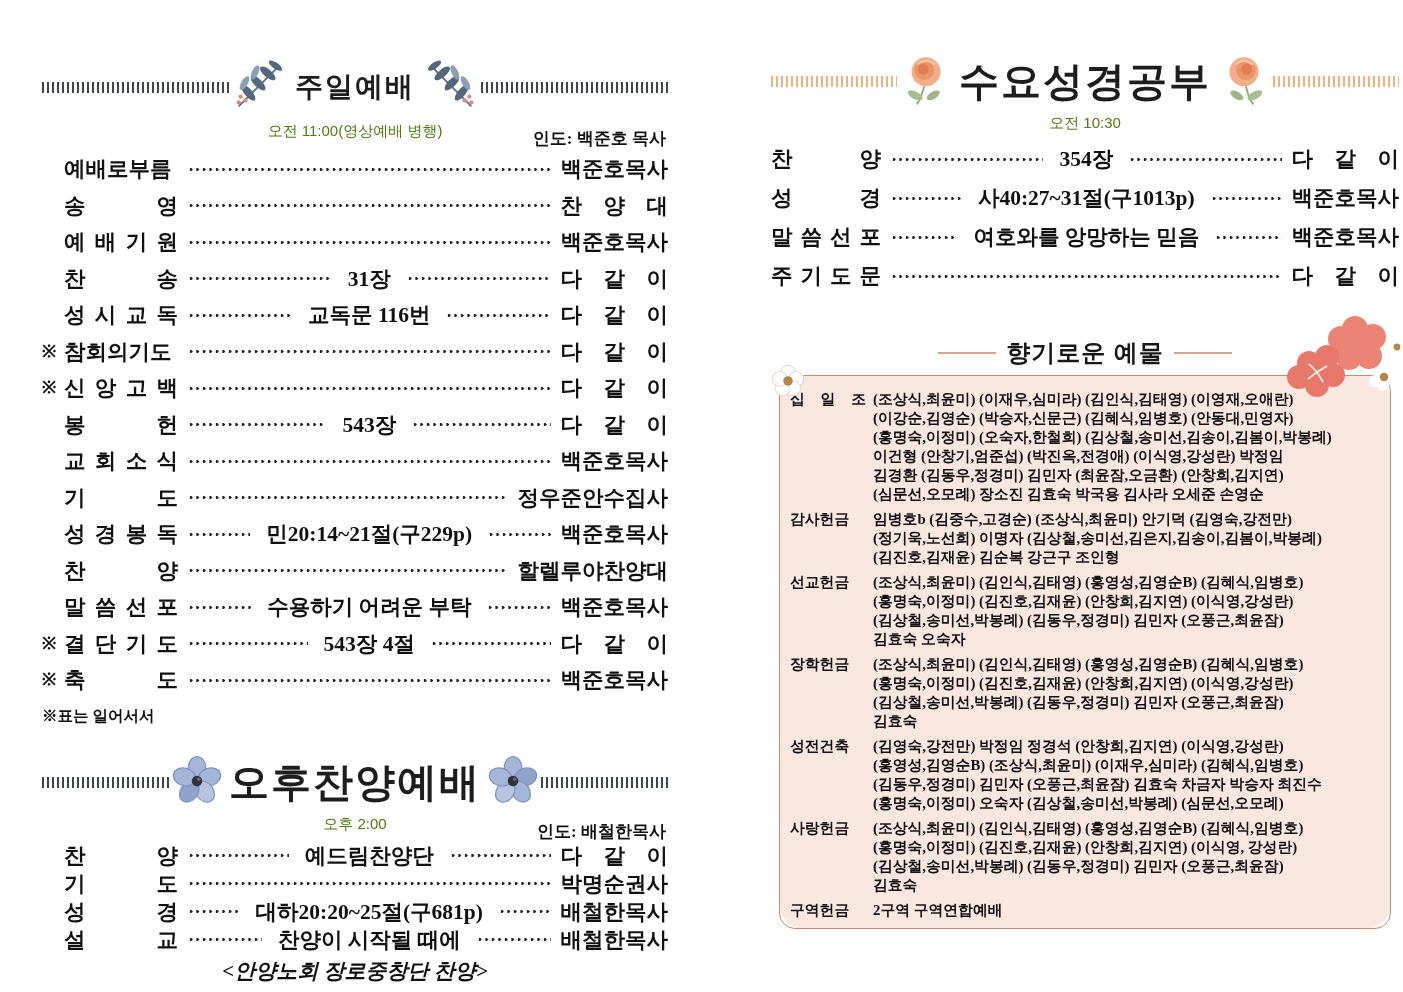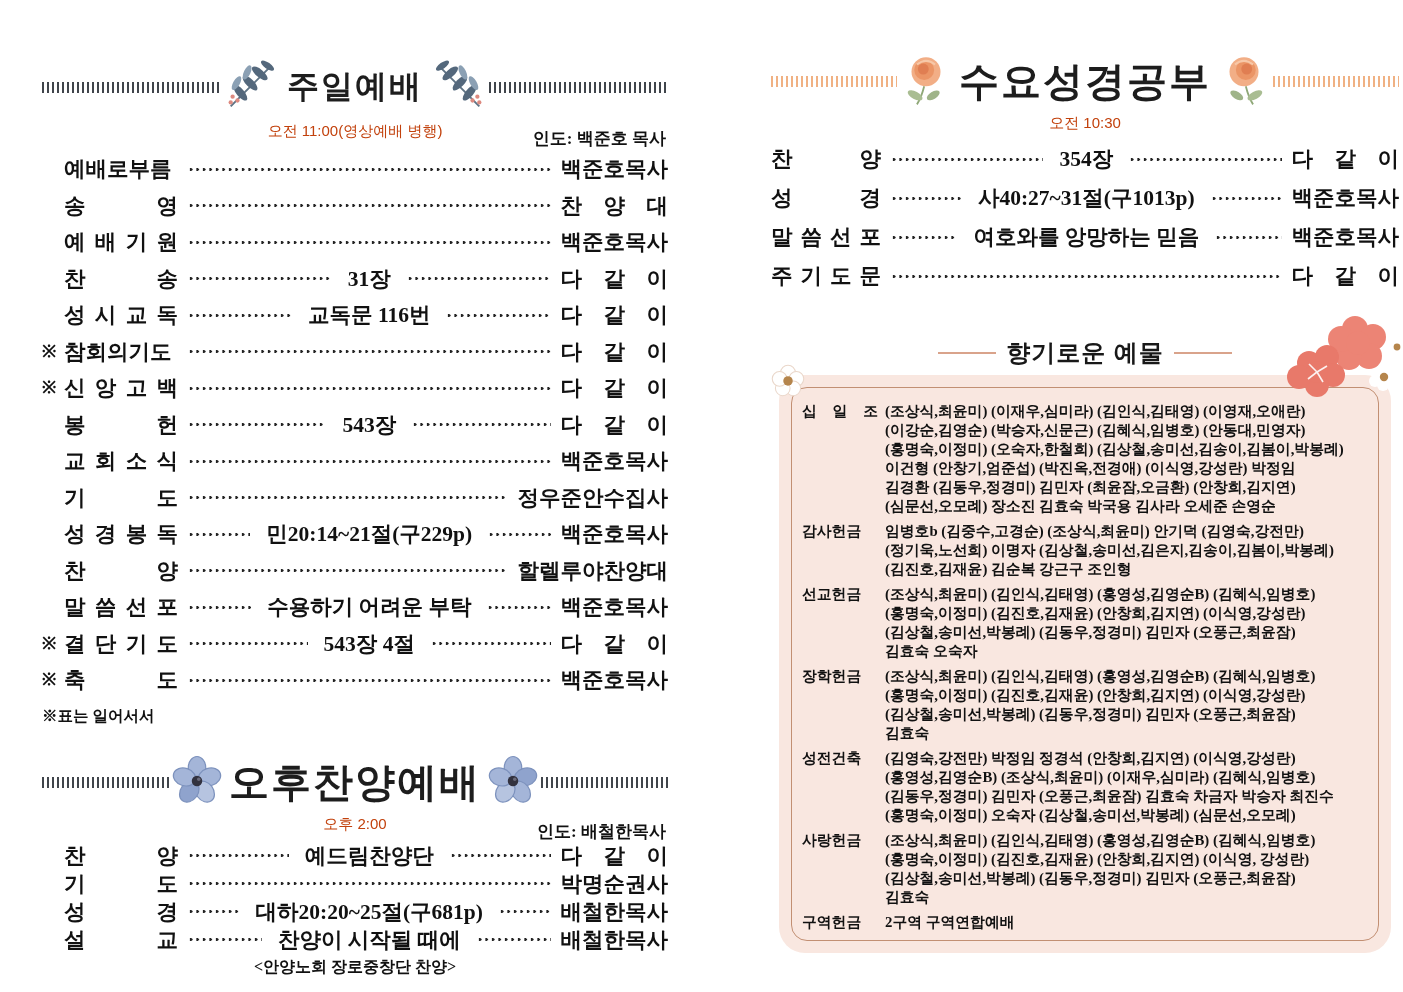--- a/index.html
+++ b/index.html
@@ -12,55 +12,55 @@
   .col-right{left:771px;width:628px;}
 
   
   .sec-head{display:flex;align-items:center;}
   .stripe{flex:1;height:11px;background:repeating-linear-gradient(90deg,#40454b 0 2px,transparent 2px 5px);}
   .stripe.orange{background:repeating-linear-gradient(90deg,#f0b183 0 2px,transparent 2px 5px);}
   .sec-title{
     font-family:"Liberation Sans","DejaVu Sans",sans-serif;font-weight:800;color:#1d1d1d;
     white-space:nowrap;margin:0 4px;letter-spacing:2px;
   }
-  .t-big{font-size:32px;}
+  .t-big{font-size:28px;}
   .t-mid{font-size:40px;}
   .hicon{flex:0 0 auto;}
   .mirror{transform:scaleX(-1);}
 
   .subline{position:relative;display:flex;justify-content:center;margin-top:2px;height:22px;}
-  .sub-time{font-family:"Liberation Sans","DejaVu Sans",sans-serif;font-size:15px;color:#c2410c;}
+  .sub-time{font-family:"Liberation Sans","DejaVu Sans",sans-serif;font-size:15px;color:#4d7c0f;}
   .sub-leader{position:absolute;right:2px;top:5px;font-weight:700;font-size:17px;}
 
   
   .rows{margin-top:14px;}
   .srow{display:flex;align-items:center;margin-bottom:14.5px;font-weight:700;font-size:21.5px;line-height:22px;}
   .rows-tight .srow{margin-bottom:6px;}
   .rows-wide .srow{margin-bottom:17px;}
   .star{flex:0 0 22px;font-size:17px;}
   .lbl{flex:0 0 114px;text-align:justify;text-align-last:justify;margin-right:10px;white-space:pre;}
   .dots{flex:1 1 auto;height:9px;align-self:center;
         background:radial-gradient(circle at 3px 4.5px,#222 1.35px,transparent 1.6px);
         background-size:6.5px 9px;background-repeat:repeat-x;background-position:left center;}
   .ctr{white-space:nowrap;padding:0 16px;text-align:center;}
   .ctr:empty{display:none;}
   .ctr:empty + .dots{display:none;}
   .nm{margin-left:10px;white-space:pre;text-align:right;}
 
   .standing-note{text-align:left;margin:8px 42px 0 0;font-weight:700;font-size:15.5px;}
-  .extra-line{text-align:center;font-weight:700;font-size:16px;margin:2px 0 8px 0;}
+  .extra-line{text-align:center;font-weight:700;font-size:21px;margin:2px 0 8px 0;font-style:italic;}
 
   .afternoon{margin-top:26px;}
 
   
   .offer-wrap{position:relative;margin:50px 8px 6px 8px;}
   .offer-title-row{display:flex;align-items:center;justify-content:center;margin-bottom:6px;}
   .offer-title-row .tline{width:58px;height:2px;background:#d9a38b;margin:0 10px;}
   .offer-title{font-family:"Liberation Sans","DejaVu Sans",sans-serif;font-weight:800;font-size:24px;color:#181818;letter-spacing:1px;}
-  .obox{background:#f9e7e0;border-radius:26px;padding:12px;}
+  .obox{background:#f9e7e0;border-radius:26px;padding:0;}
   .obox-inner{border:1.6px solid #c28f73;border-radius:16px;padding:14px 6px 8px 10px;}
   .osec{display:grid;grid-template-columns:76px 1fr;column-gap:7px;margin-bottom:6px;
         font-weight:700;font-size:14.8px;line-height:19px;}
   .olabel{text-align:justify;text-align-last:justify;align-self:start;white-space:pre;}
   .oline{white-space:nowrap;}
   .corner-flowers{position:absolute;top:-26px;right:-16px;width:138px;height:110px;}
   .tl-flower{position:absolute;top:24px;left:-12px;width:42px;height:42px;}
 </style>
 </head>
 <body>

